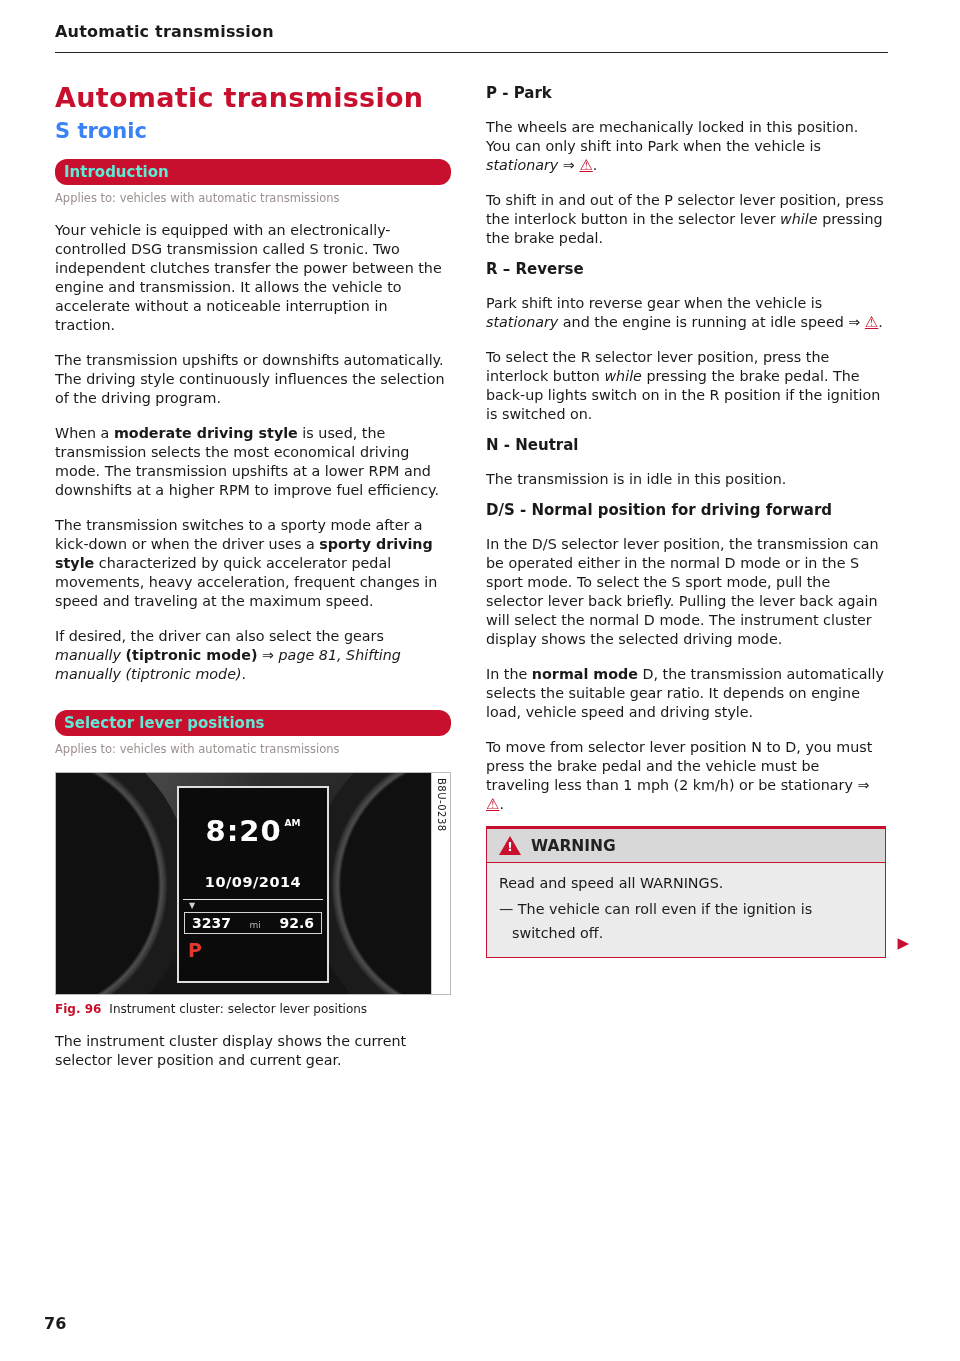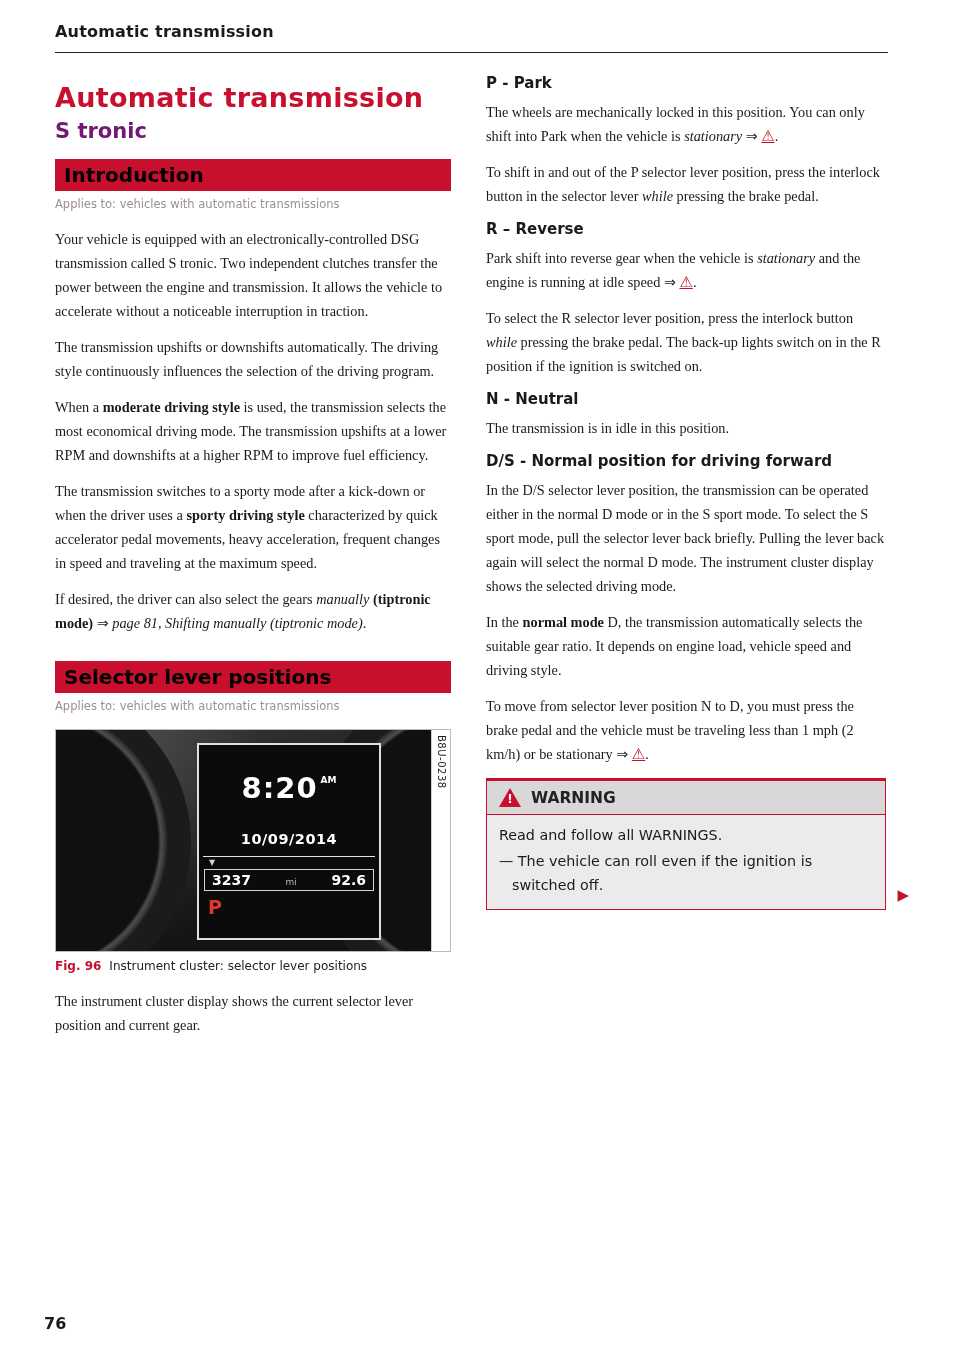--- a/index.html
+++ b/index.html
@@ -15,29 +15,29 @@
     width:960px;height:1361px;position:relative;background:#ffffff;
     font-family:"DejaVu Sans",sans-serif;color:#1a1a1a;overflow:hidden;
   }
   .running-header{position:absolute;left:55px;top:22px;font-size:16px;font-weight:bold;letter-spacing:.2px;}
   .header-rule{position:absolute;left:55px;top:52px;width:833px;border-top:1.6px solid #222;}
 
   .col-left{position:absolute;left:55px;top:70px;width:396px;}
   .col-right{position:absolute;left:486px;top:70px;width:400px;}
 
   .page-title{color:var(--accent-red);font-size:27px;font-weight:bold;margin:12px 0 6px;letter-spacing:.3px;}
-  .page-subtitle{font-size:21px;font-weight:bold;margin:0 0 16px;color:#701a75;}
+  .page-subtitle{font-size:21px;font-weight:bold;margin:0 0 16px;color:#3b82f6;}
 
-  .banner{background:var(--accent-red);color:#000000;font-size:20px;font-weight:bold;padding:4px 9px;}
+  .banner{background:var(--accent-red);color:#5eead4;font-size:15px;font-weight:bold;padding:4px 9px;border-radius:12px;}
   .banner.second{margin-top:26px;}
   .applies{font-size:11.5px;color:#9c8f8f;margin:6px 0 16px;}
 
-  .body-para{font-size:14.3px;line-height:24px;margin:0 0 12px;font-family:Liberation Serif, serif;}
+  .body-para{font-size:14.3px;line-height:19px;margin:16px 0 12px;}
   .sub-heading{font-size:15px;font-weight:bold;margin:12px 0 8px;}
-  .col-right .section-wrap .sub-heading:first-child{margin-top:4px;}
+  .col-right .section-wrap .sub-heading:first-child{margin-top:14px;}
 
   .seg-b{font-weight:bold;}
   .seg-i{font-style:italic;}
   .seg-sym{font-weight:normal;}
   .seg-warn{color:var(--accent-red);text-decoration:underline;font-size:15px;}
 
   
   .figure-block{margin:0;}
   .cluster-image{
     position:relative;width:396px;height:223px;overflow:hidden;border:1px solid #bbb;
@@ -46,21 +46,21 @@
       linear-gradient(160deg,#3a3a3a,#141414 70%);
   }
   .gauge{
     position:absolute;width:320px;height:320px;border-radius:50%;
     background:radial-gradient(circle,
       #101010 56%, #4d4d4d 57.5%, #3a3a3a 59%, #1b1b1b 60.5%,
       #1b1b1b 72%, #606060 73%, #303030 74.5%, #232323 76%, rgba(0,0,0,0) 77%);
   }
   .gauge-left{left:-185px;top:-48px;}
   .gauge-right{right:-178px;top:-48px;}
-  .cluster-display{position:absolute;left:121px;top:13px;width:184px;height:197px;background:#0b0b0b;border:2px solid #dfdfdf;margin-left:20px;}
+  .cluster-display{position:absolute;left:121px;top:13px;width:152px;height:197px;background:#0b0b0b;border:2px solid #dfdfdf;}
   .time-row{text-align:center;margin-top:26px;color:#fff;white-space:nowrap;}
   .time{font-size:29px;font-weight:bold;letter-spacing:1px;}
   .ampm{font-size:9px;font-weight:bold;vertical-align:top;margin-left:3px;position:relative;top:4px;}
   .date{text-align:center;color:#fff;font-size:14.5px;font-weight:bold;margin-top:26px;letter-spacing:.5px;}
   .display-divider{border-top:1.5px solid #e5e5e5;margin:9px 4px 0;}
   .marker{color:#cfcfcf;font-size:8px;margin:2px 0 0 10px;line-height:8px;}
   .odo-row{margin:2px 5px 0;border:1.5px solid #d5d5d5;display:flex;justify-content:space-between;align-items:baseline;padding:2px 7px;color:#fff;font-size:14px;font-weight:bold;}
   .odo-unit{font-size:9px;color:#b5b5b5;font-weight:normal;}
   .gear{color:var(--gear-red);font-size:19px;font-weight:bold;margin:5px 0 0 9px;}
   .code-strip{position:absolute;top:0;right:0;width:19px;height:100%;background:#fff;border-left:1px solid #ccc;}
@@ -153,21 +153,21 @@
     </div>
 
   <div class="warning-box">
     <div class="warning-header">
       <span class="warn-tri">
           <i>!</i>
         </span>
       <span>WARNING</span>
     </div>
     <div class="warning-body">
-        <p class="warn-line">Read and follow all WARNINGS.</p>
+        <p class="warn-line">Read and speed all WARNINGS.</p>
         <p class="warn-line hang">— The vehicle can roll even if the ignition is switched off.</p>
       </div>
     <span class="next-arrow">▶</span>
   </div>
 </div>
 
 <div class="page-number">76</div>
 <div class="watermark">carmanualsonline.info</div>
 
 </body></html>

